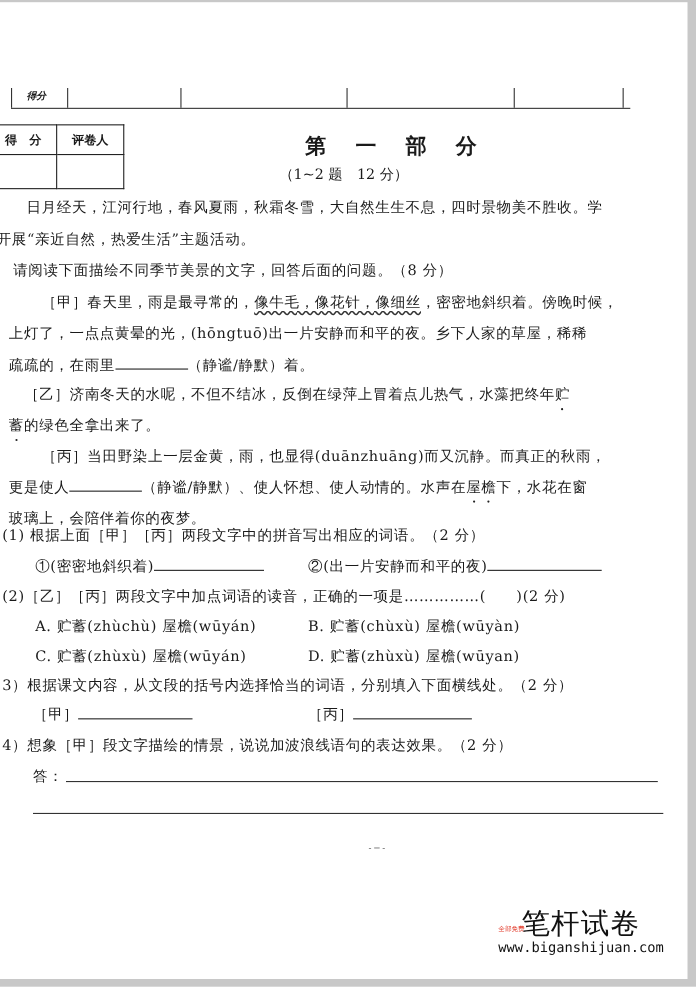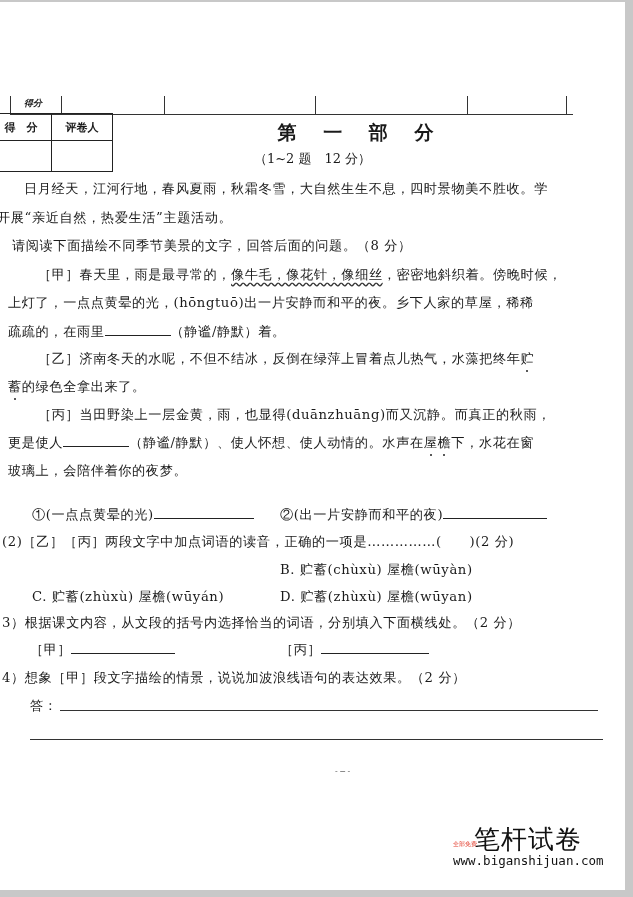--- a/index.html
+++ b/index.html
@@ -12,21 +12,20 @@
   }
   .page {
     position: absolute; left: 0; top: 2px; width: 625px; height: 888px;
     background: #ffffff;
     overflow: hidden;
   }
   .abs { position: absolute; white-space: nowrap; }
   .score-strip {
     position: absolute; left: 10px; top: 78px; width: 563px; height: 18px;
     border-bottom: 1px solid #333;
-    margin-top: 16px;
   }
   .score-strip .cell {
     position: absolute; top: 0; height: 18px; border-left: 1px solid #333;
   }
   .score-strip .label {
     position: absolute; left: 14px; top: 1px; font-size: 9px; font-weight: bold;
     font-style: italic;
   }
   table.grader {
     position: absolute; left: -10px; top: 111px;
@@ -102,43 +101,45 @@
   <div class="abs line" style="left:12px;top:235px">请阅读下面描绘不同季节美景的文字，回答后面的问题。（8 分）</div>
 
   <div class="abs line" style="left:8px;top:292px">上灯了，一点点黄晕的光，(hōngtuō)出一片安静而和平的夜。乡下人家的草屋，稀稀</div>
   <div class="abs line" style="left:38px;top:264px">
     <span>［甲］</span><span>春天里，雨是最寻常的，</span><span class="wavy">像牛毛，像花针，像细丝</span><span>，密密地斜织着。傍晚时候，</span>
   </div>
   <div class="abs line" style="left:8px;top:321px">
     <span>疏疏的，在雨里</span><span class="blank" style="width:66px"></span><span>（静谧/静默）着。</span>
   </div>
 
-  <div class="abs line" style="left:38px;top:348px">
+  <div class="abs line" style="left:22px;top:348px">
     <span>［乙］</span><span>济南冬天的水呢，不但不结冰，反倒在绿萍上冒着点儿热气，水藻把终年</span><span class="dot">贮</span>
   </div>
   <div class="abs line" style="left:8px;top:376px">
     <span class="dot">蓄</span><span>的绿色全拿出来了。</span>
   </div>
 
   <div class="abs line" style="left:38px;top:404px">
     <span>［丙］</span><span>当田野染上一层金黄，雨，也显得(duānzhuāng)而又沉静。而真正的秋雨，</span>
   </div>
   <div class="abs line" style="left:8px;top:432px">
     <span>更是使人</span><span class="blank" style="width:66px"></span><span>（静谧/静默）、使人怀想、使人动情的。水声在</span><span class="dot">屋</span><span class="dot">檐</span><span>下，水花在窗</span>
   </div>
   <div class="abs line" style="left:8px;top:460px">玻璃上，会陪伴着你的夜梦。</div>
 
+  <div class="abs line" style="left:2px;top:476px">(1) 根据上面［甲］［丙］两段文字中的拼音写出相应的词语。（2 分）</div>
   <div class="abs line" style="left:32px;top:504px">
-    <span>①(一点点黄晕的光)</span><span class="blank" style="width:100px"></span>
+    <span>①(密密地斜织着)</span><span class="blank" style="width:100px"></span>
   </div>
   <div class="abs line" style="left:280px;top:504px">
     <span>②(出一片安静而和平的夜)</span><span class="blank" style="width:104px"></span>
   </div>
 
   <div class="abs line" style="left:2px;top:531px">(2)［乙］［丙］两段文字中加点词语的读音，正确的一项是……………(　　)(2 分)</div>
+  <div class="abs line" style="left:32px;top:559px">A. 贮蓄(zhùchù)  屋檐(wūyán)</div>
   <div class="abs line" style="left:280px;top:559px">B. 贮蓄(chùxù)  屋檐(wūyàn)</div>
   <div class="abs line" style="left:32px;top:586px">C. 贮蓄(zhùxù)  屋檐(wūyán)</div>
   <div class="abs line" style="left:280px;top:586px">D. 贮蓄(zhùxù)  屋檐(wūyan)</div>
 
   <div class="abs line" style="left:2px;top:612px">3）根据课文内容，从文段的括号内选择恰当的词语，分别填入下面横线处。（2 分）</div>
   <div class="abs line" style="left:30px;top:639px">
     <span>［甲］</span><span class="blank" style="width:104px"></span>
   </div>
   <div class="abs line" style="left:280px;top:639px">
     <span>［丙］</span><span class="blank" style="width:108px"></span>

